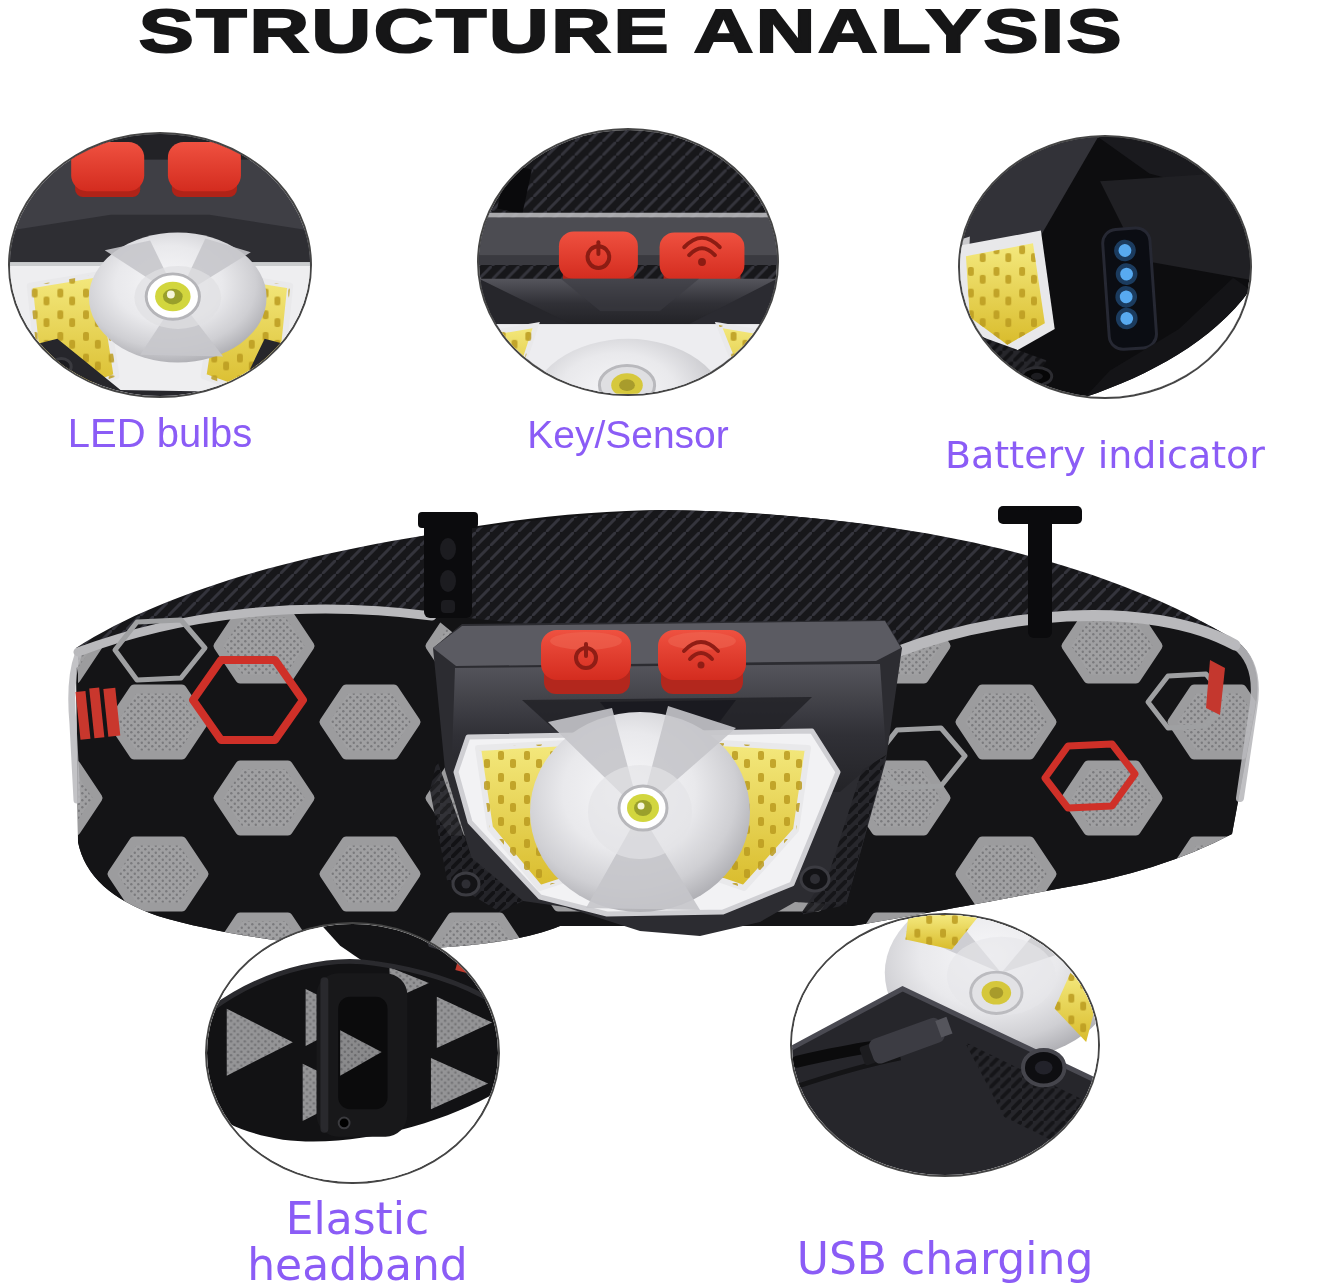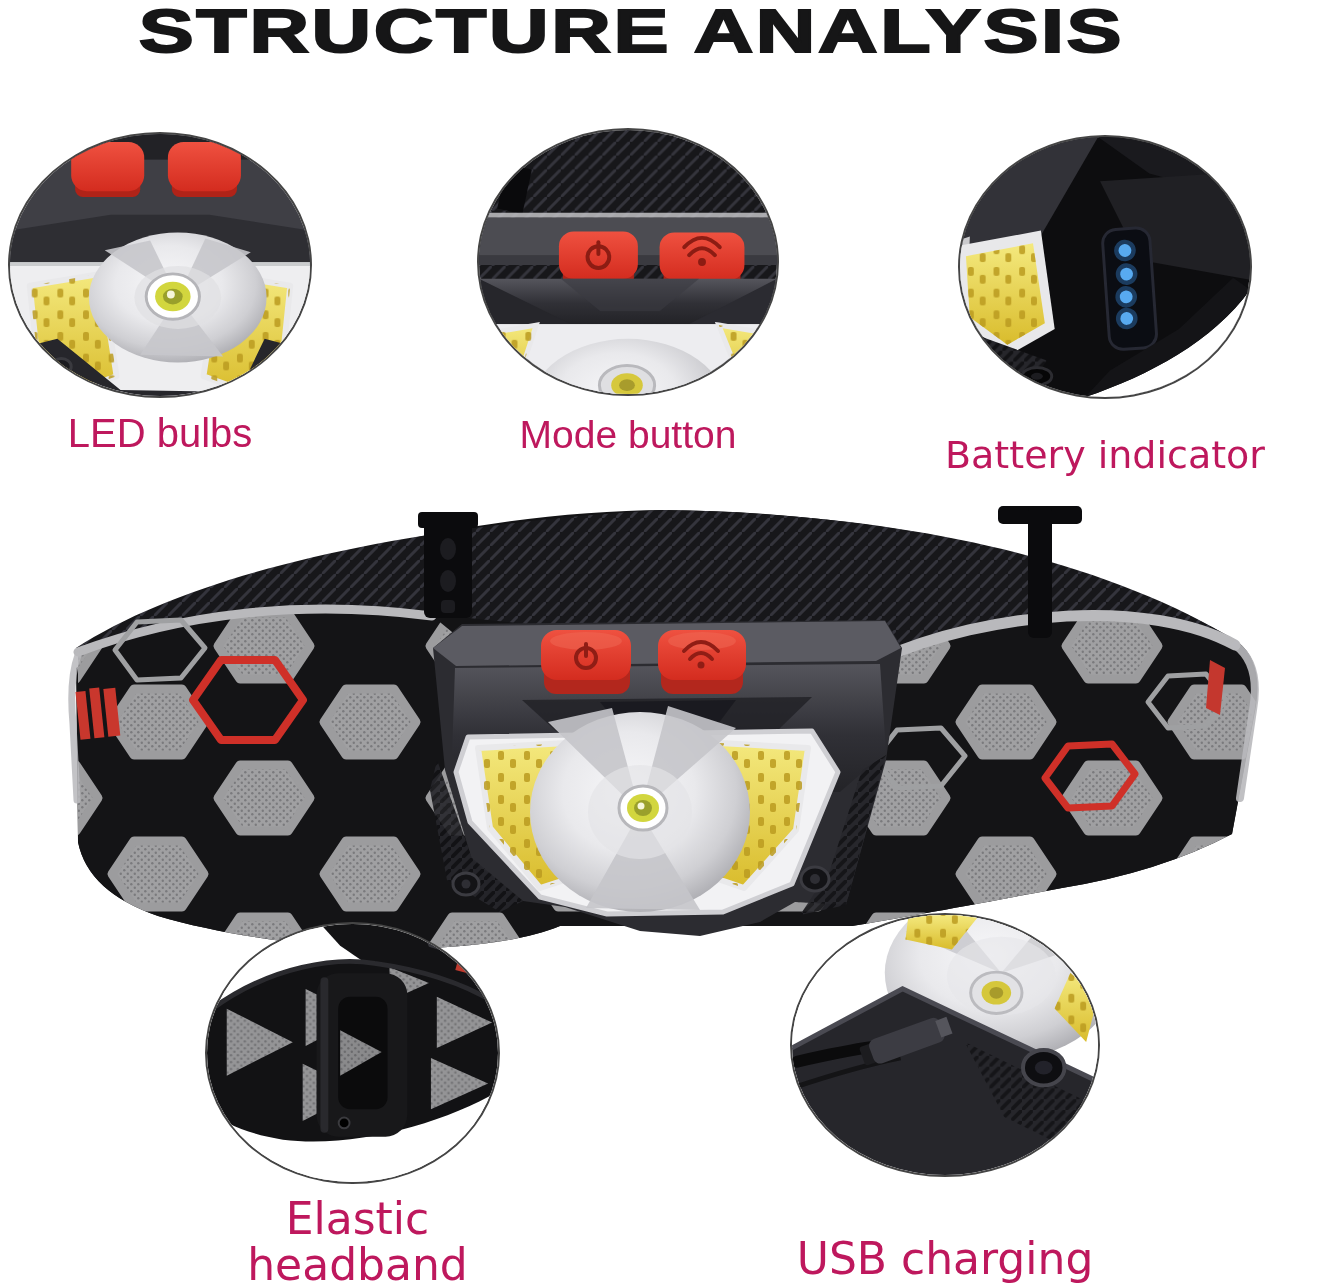--- a/index.html
+++ b/index.html
@@ -10,21 +10,21 @@
     font-size:62px;line-height:62px;font-weight:900;color:#161617;
     letter-spacing:2px;transform:scaleX(1.33);transform-origin:50% 50%;
     -webkit-text-stroke:2px #161617;white-space:nowrap;
   }
   .circle{
     position:absolute;border:2px solid #454545;border-radius:50%;
     overflow:hidden;background:#fff;box-sizing:border-box;
   }
   .circle svg{display:block;width:100%;height:100%;}
   .cap{
-    position:absolute;text-align:center;color:#be185d;
+    position:absolute;text-align:center;color:#8b5cf6;
     font-size:39px;line-height:46px;font-weight:400;
   }
   .cap.round{font-family:"DejaVu Sans",sans-serif;font-size:38px;}
   .cap.big{font-family:"DejaVu Sans",sans-serif;font-size:44px;text-align:center;}
   .product{position:absolute;left:55px;top:495px;}
 </style>
 </head>
 <body>
 
 <div class="stage">
@@ -259,21 +259,21 @@
       <path d="M 477,336 L 535,326 L 512,396 L 477,378 Z" fill="url(#gYellow)" stroke="#e9e9eb" stroke-width="5"></path>
       <path d="M 477,336 L 535,326 L 512,396 L 477,378 Z" fill="url(#pCob)"></path>
       <path d="M 720,326 L 779,336 L 779,378 L 748,396 Z" fill="url(#gYellow)" stroke="#e9e9eb" stroke-width="5"></path>
       <path d="M 720,326 L 779,336 L 779,378 L 748,396 Z" fill="url(#pCob)"></path>
       <ellipse cx="627" cy="387" rx="28" ry="20" fill="#dfdfe2" stroke="#b9b9bd" stroke-width="3"></ellipse>
       <ellipse cx="627" cy="387" rx="16" ry="12" fill="#d6c83c"></ellipse>
       <ellipse cx="627" cy="387" rx="8" ry="6" fill="#a89c2c"></ellipse>
     </svg>
   </div>
   <div class="cap" style="left:477px;top:412px;width:302px;">
-    <div>Mode button</div>
+    <div>Key/Sensor</div>
   </div>
 
   <div class="circle" style="left:958px;top:135px;width:294px;height:264px;">
     <svg viewBox="958 135 294 264" preserveAspectRatio="none">
       <rect x="958" y="135" width="294" height="264" fill="#0d0d0f"></rect>
       <path d="M 958,135 L 1098,135 L 1040,235 L 958,248 Z" fill="#323238"></path>
       <path d="M 1098,135 L 1252,135 L 1252,200 L 1150,172 Z" fill="#1a1a1e"></path>
       <path d="M 1100,180 L 1252,170 L 1252,280 L 1140,260 Z" fill="#202024"></path>
       <path d="M 956,240 L 968,236 L 964,330 L 956,320 Z" fill="#cacacd"></path>
       <path d="M 954,246 L 1040,230 L 1054,330 L 1008,356 L 958,322 Z" fill="#e8e8ea"></path>

